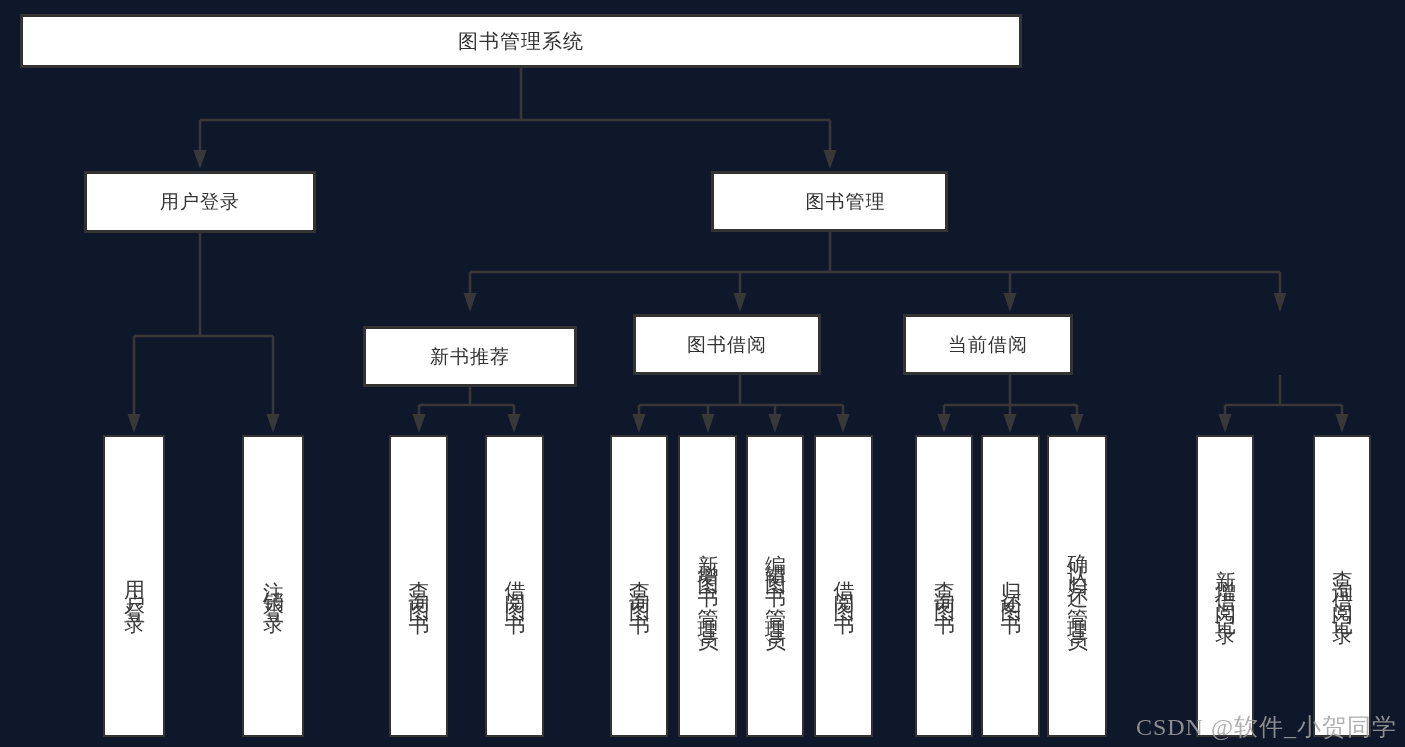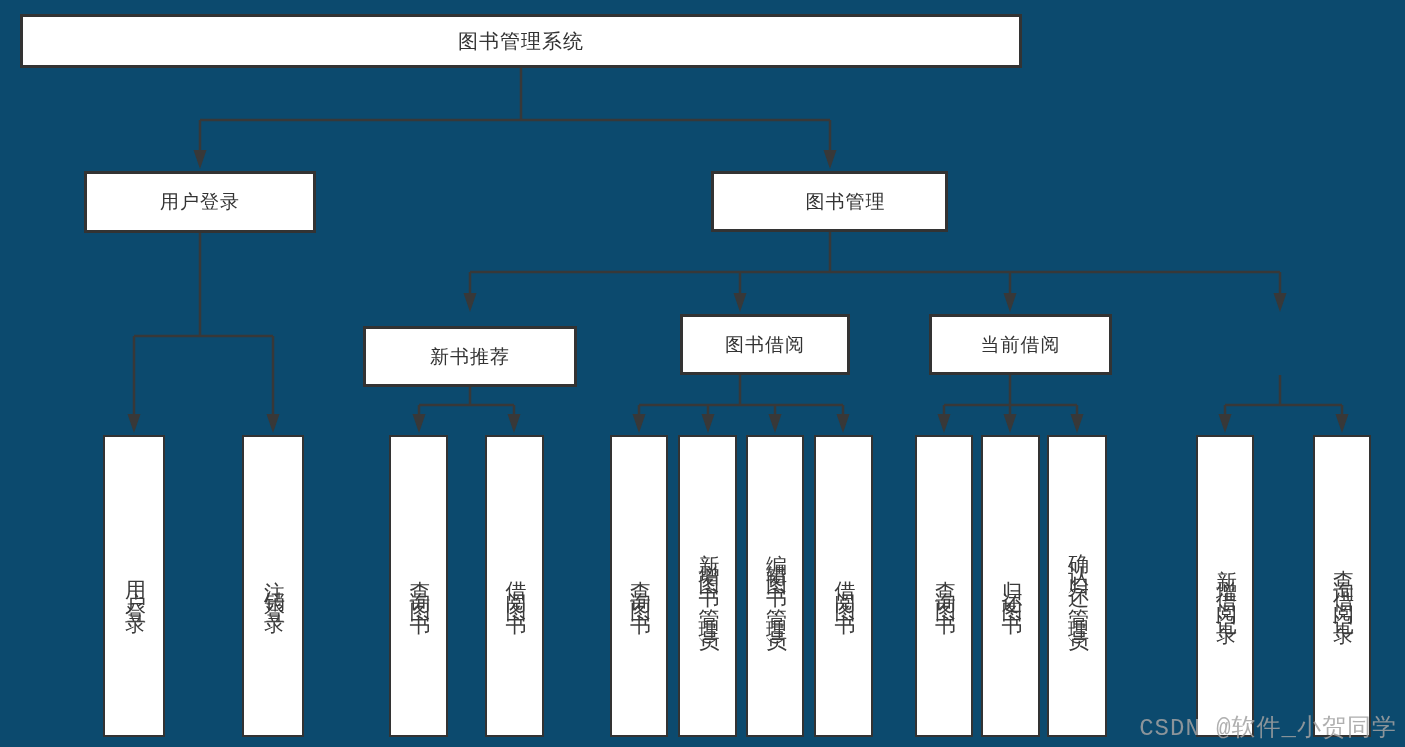--- a/index.html
+++ b/index.html
@@ -1,18 +1,18 @@
 <!DOCTYPE html>
 <html><head>
 <meta charset="utf-8">
 <style>
   html,body{margin:0;padding:0;background:#ffffff;}
   #canvas{
-    position:relative;width:1405px;height:747px;background:#0c4a6e;overflow:hidden;
-    font-family:Liberation Mono, monospace;color:#333333;
+    position:relative;width:1405px;height:747px;background:#0f172a;overflow:hidden;
+    font-family:Liberation Serif, serif;color:#333333;
   }
   svg.connectors{position:absolute;left:0;top:0;pointer-events:none;}
   .node{
     position:absolute;box-sizing:border-box;border:3px solid #333333;background:#ffffff;
     display:flex;align-items:center;justify-content:center;
     font-size:19px;letter-spacing:1px;color:#333333;
   }
   .node.root{font-size:20px;}
   .leaf{
     position:absolute;box-sizing:border-box;border:2.5px solid #333333;background:#ffffff;
@@ -106,24 +106,24 @@
   <div class="node" style="left:84px;top:171px;width:232px;height:62px;">
       <span>用户登录</span>
     </div>
   <div class="node" style="left:711px;top:171px;width:237px;height:61px;padding-left:32px;">
       <span>图书管理</span>
     </div>
 
   <div class="node" style="left:363px;top:326px;width:214px;height:61px;">
       <span>新书推荐</span>
     </div>
-  <div class="node" style="left:633px;top:314px;width:170px;height:61px;margin-left:47px;">
+  <div class="node" style="left:633px;top:314px;width:188px;height:61px;">
       <span>图书借阅</span>
     </div>
-  <div class="node" style="left:903px;top:314px;width:183px;height:61px;margin-left:26px;">
+  <div class="node" style="left:903px;top:314px;width:170px;height:61px;">
       <span>当前借阅</span>
     </div>
 
   <div class="leaf" style="left:103px;top:435px;width:62px;height:302px;">
       <span>用户登录</span>
     </div>
   <div class="leaf" style="left:242px;top:435px;width:62px;height:302px;">
       <span>注销登录</span>
     </div>
 

